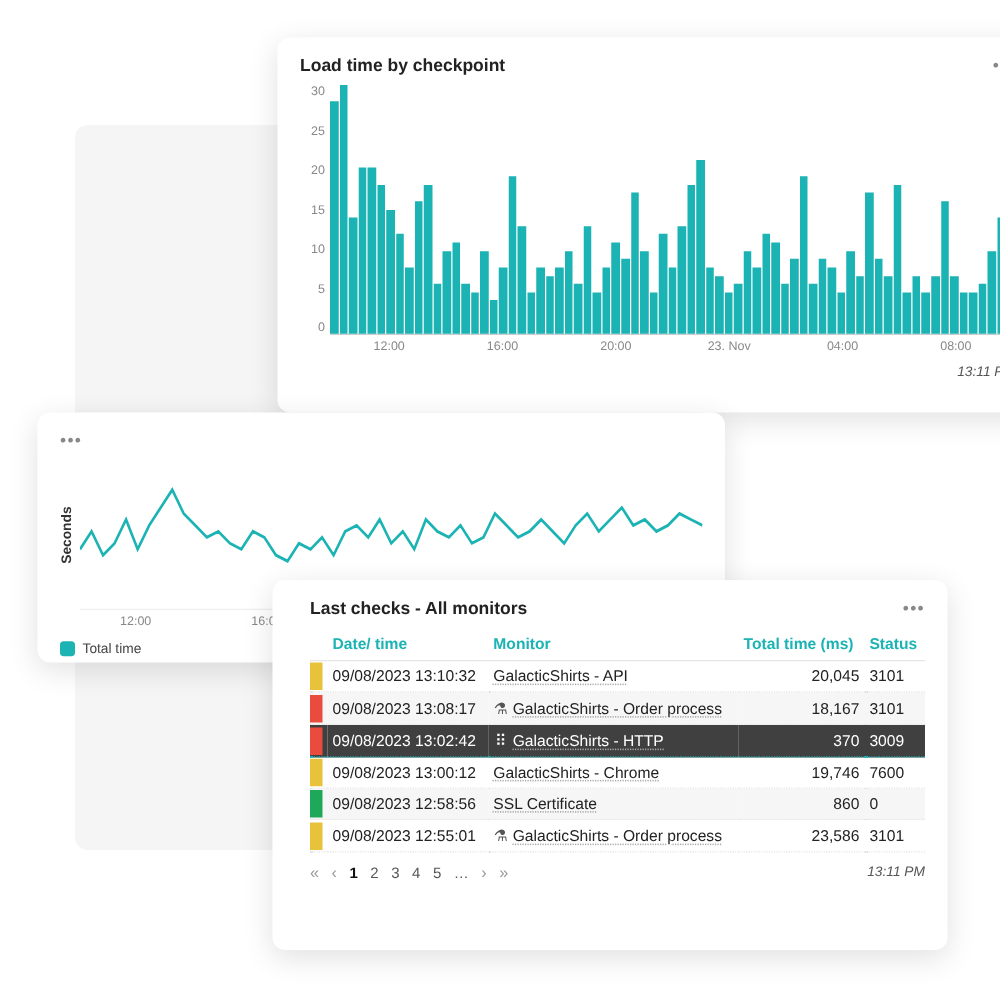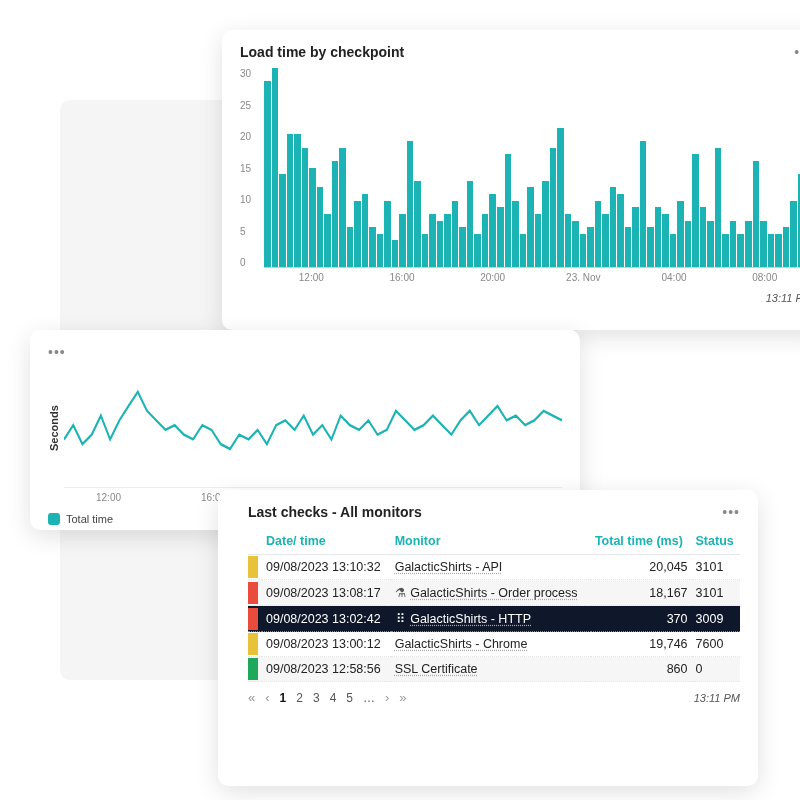--- a/index.html
+++ b/index.html
@@ -34,21 +34,21 @@
   .timestamp { font-size: 11px; color: #555; text-align: right; margin-top: 4px; font-style: italic; }
   
   #card-load {
     left: 222px; top: 30px; width: 608px; height: 300px;
   }
   .bar-chart {
     position: relative; height: 220px; display: flex;
   }
   .y-axis {
     display: flex; flex-direction: column; justify-content: space-between;
-    height: 200px; font-size: 10px; color: #888; padding-right: 4px; 
+    height: 200px; font-size: 10px; color: #888; padding-right: 4px; text-align: right;
     width: 24px;
   }
   .bars-wrap { flex: 1; position: relative; }
   .bars {
     display: flex; align-items: flex-end; height: 200px; gap: 1px;
     border-bottom: 1px solid #ccc;
   }
   .bar { flex: 1; background: #1bb3b3; }
   .x-axis {
     display: flex; font-size: 10px; color: #888; margin-top: 4px;
@@ -65,33 +65,33 @@
     font-size: 11px; font-weight: 600; color: #333; text-align: center;
     width: 16px;
   }
   .line-chart { flex: 1; position: relative; border-bottom: 1px solid #eee; }
   .line-chart svg { width: 100%; height: 100%; }
   .x-axis-perf { display: flex; gap: 80px; font-size: 10px; color: #888; margin: 4px 0 0 48px; }
   .legend { display: flex; align-items: center; gap: 6px; font-size: 11px; color: #444; margin-top: 10px; }
   .legend-swatch { width: 12px; height: 12px; background: #1bb3b3; border-radius: 3px; }
   
   #card-table {
-    left: 218px; top: 490px; width: 540px; height: 296px; padding-left: 30px;
+    left: 218px; top: 464px; width: 540px; height: 296px; padding-left: 30px;
   }
   table { width: 100%; border-collapse: collapse; font-size: 12.5px; }
   th { text-align: left; color: #1bb3b3; font-weight: 600; padding: 6px 4px; border-bottom: 1px solid #e5e5e5; }
   th:nth-child(4) { text-align: left; }
   td { padding: 5px 4px; border-bottom: 1px dotted #e5e5e5; vertical-align: middle; }
   td.num { text-align: right; }
   .status-cell { width: 14px; padding: 0 !important; }
   .status-bar { width: 10px; height: 22px; }
   .st-yellow { background: #e8c23a; }
   .st-red { background: #e94b3c; }
   .st-green { background: #1fa85a; }
-  tr.sel { background: #0f172a; color: #fff; }
+  tr.sel { background: #404040; color: #fff; }
   tr.sel td { border-bottom-color: #1bb3b3; }
   tr.alt:not(.sel) { background: #f6f6f6; }
   .mon-name { text-decoration: underline dotted #aaa; text-underline-offset: 2px; }
   .flask, .dots-ico { display: inline-block; width: 12px; text-align: center; color: #555; }
   tr.sel .flask, tr.sel .dots-ico { color: #fff; }
   .pager {
     display: flex; justify-content: space-between; align-items: center;
     margin-top: 8px; font-size: 12px; color: #555;
   }
   .pager-controls { display: flex; gap: 10px; align-items: center; }
@@ -284,20 +284,29 @@
         </tr>
         <tr class="alt">
           <td class="status-cell">
             <div class="status-bar st-green"></div>
           </td>
           <td>09/08/2023 12:58:56</td>
           <td><span class="mon-name">SSL Certificate</span></td>
           <td class="num">860</td>
           <td>0</td>
         </tr>
+        <tr>
+          <td class="status-cell">
+            <div class="status-bar st-yellow"></div>
+          </td>
+          <td>09/08/2023 12:55:01</td>
+          <td><span class="flask">⚗</span> <span class="mon-name">GalacticShirts - Order process</span></td>
+          <td class="num">23,586</td>
+          <td>3101</td>
+        </tr>
       </tbody>
   </table>
   <div class="pager">
     <div class="pager-controls" id="pager-controls">
       <span class="pager-arrow">«</span>
       <span class="pager-arrow">‹</span>
     <span class="pg-cur">1</span>
         <span>2</span>
         <span>3</span>
         <span>4</span>

